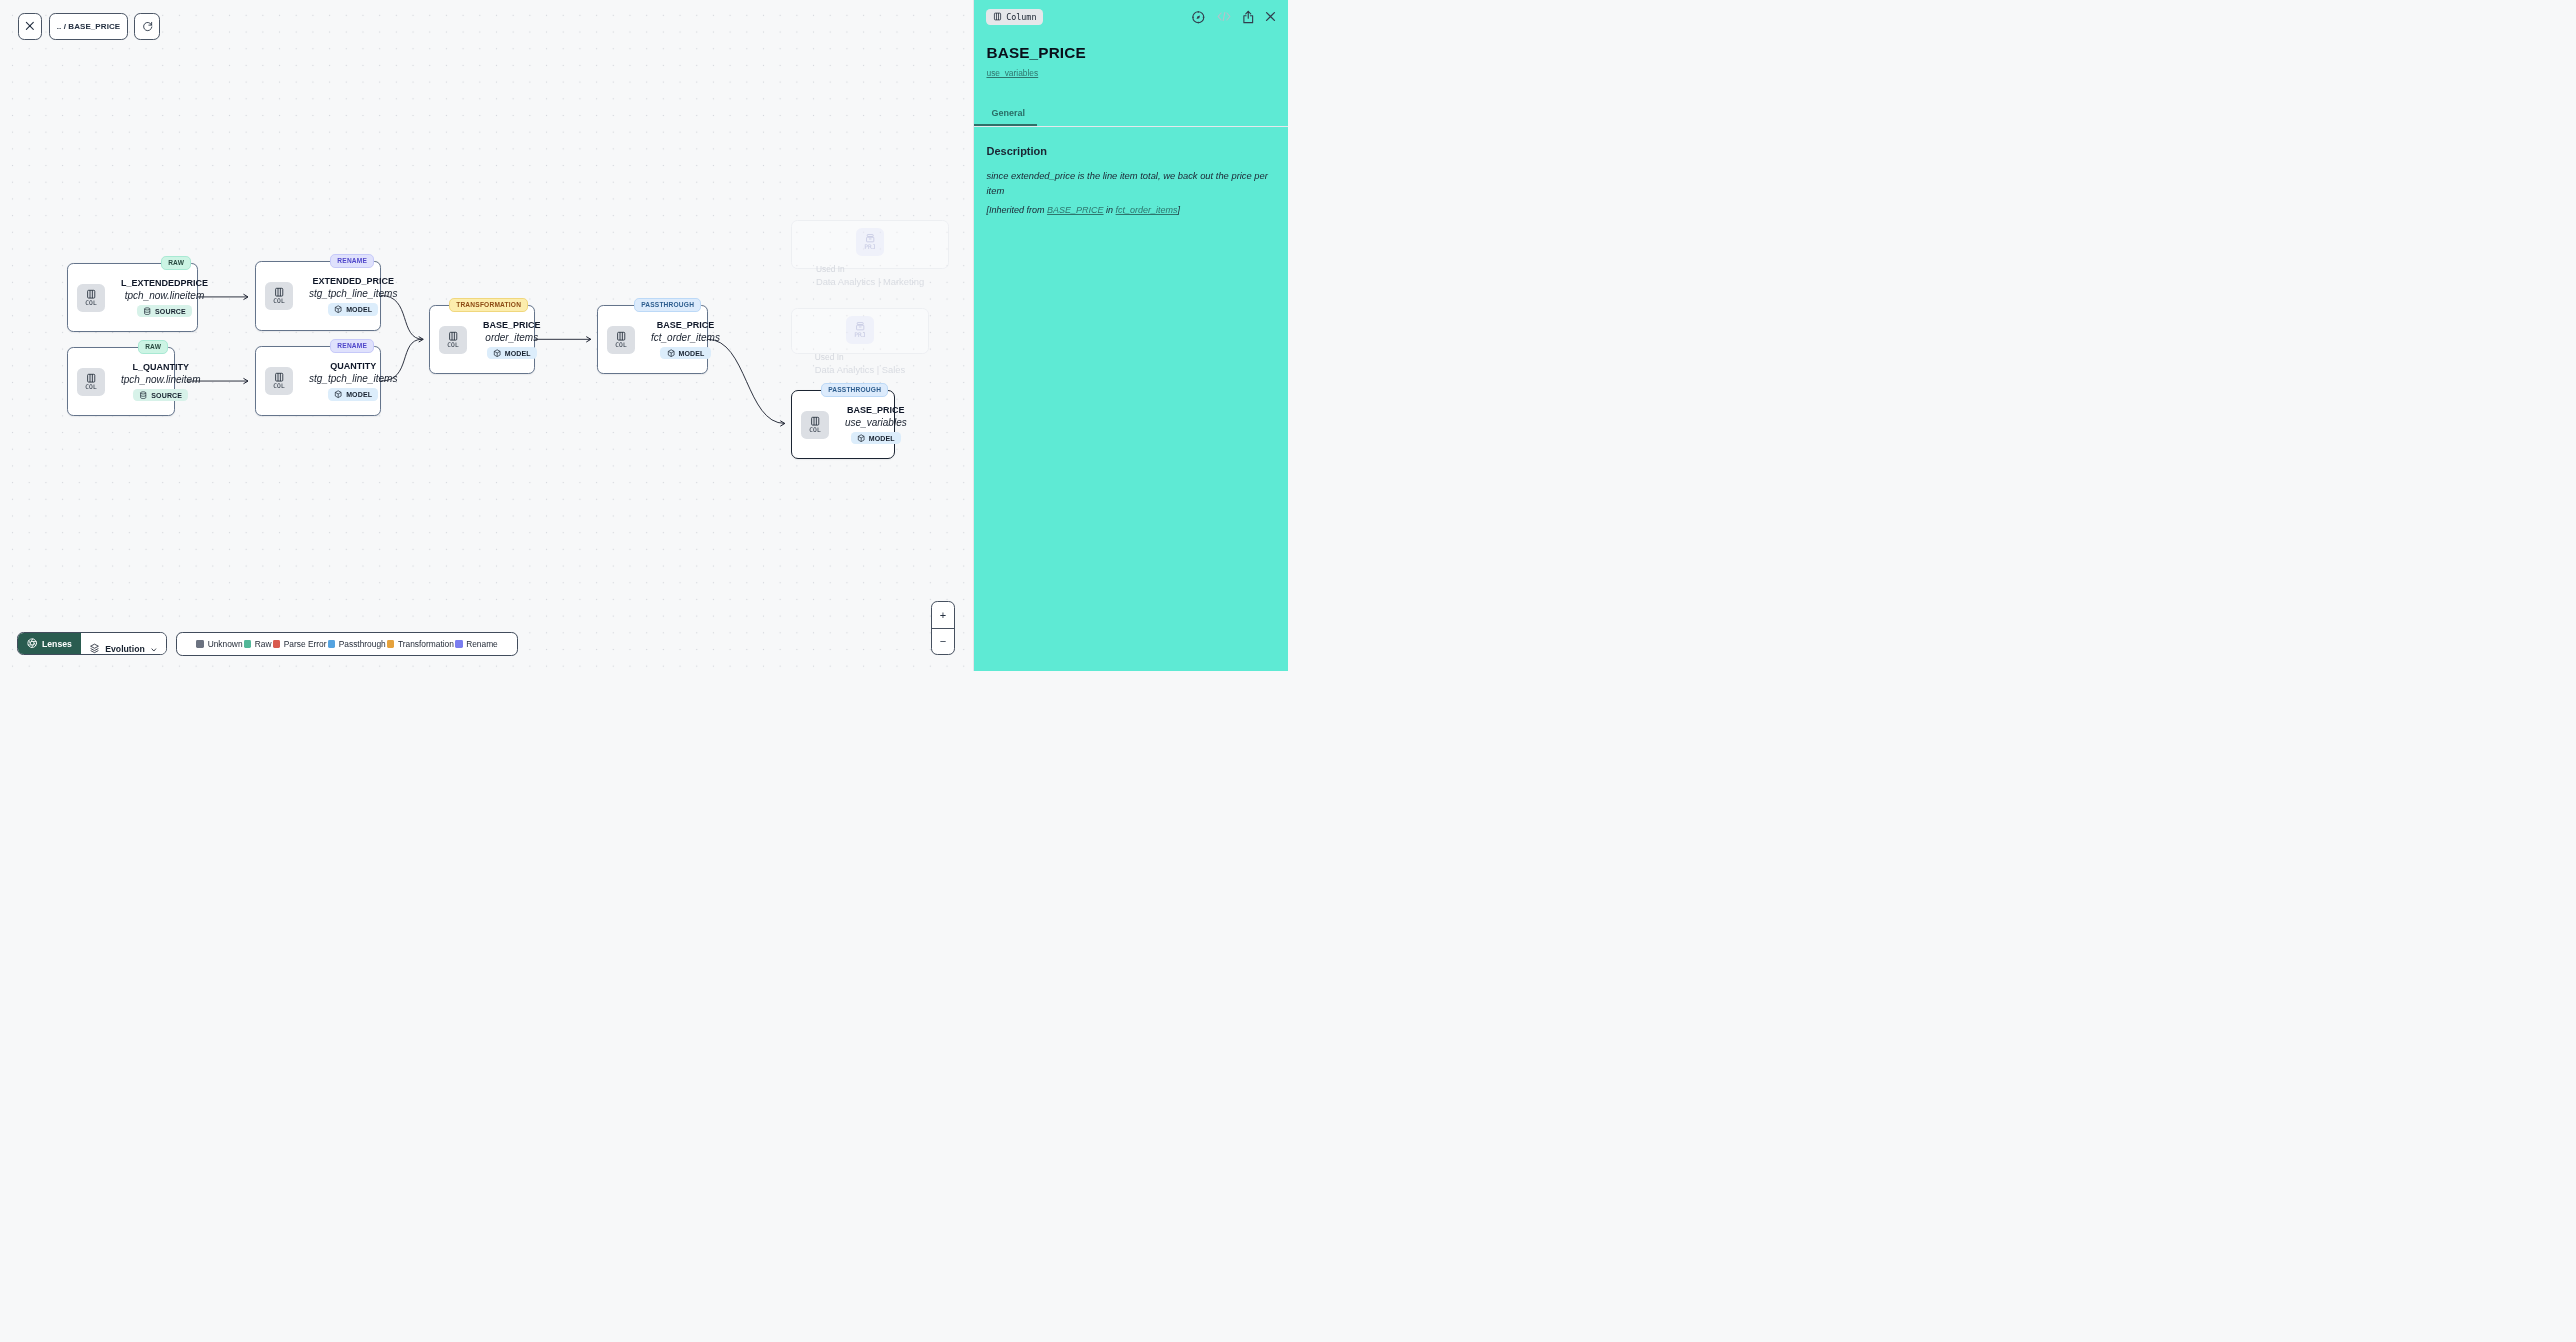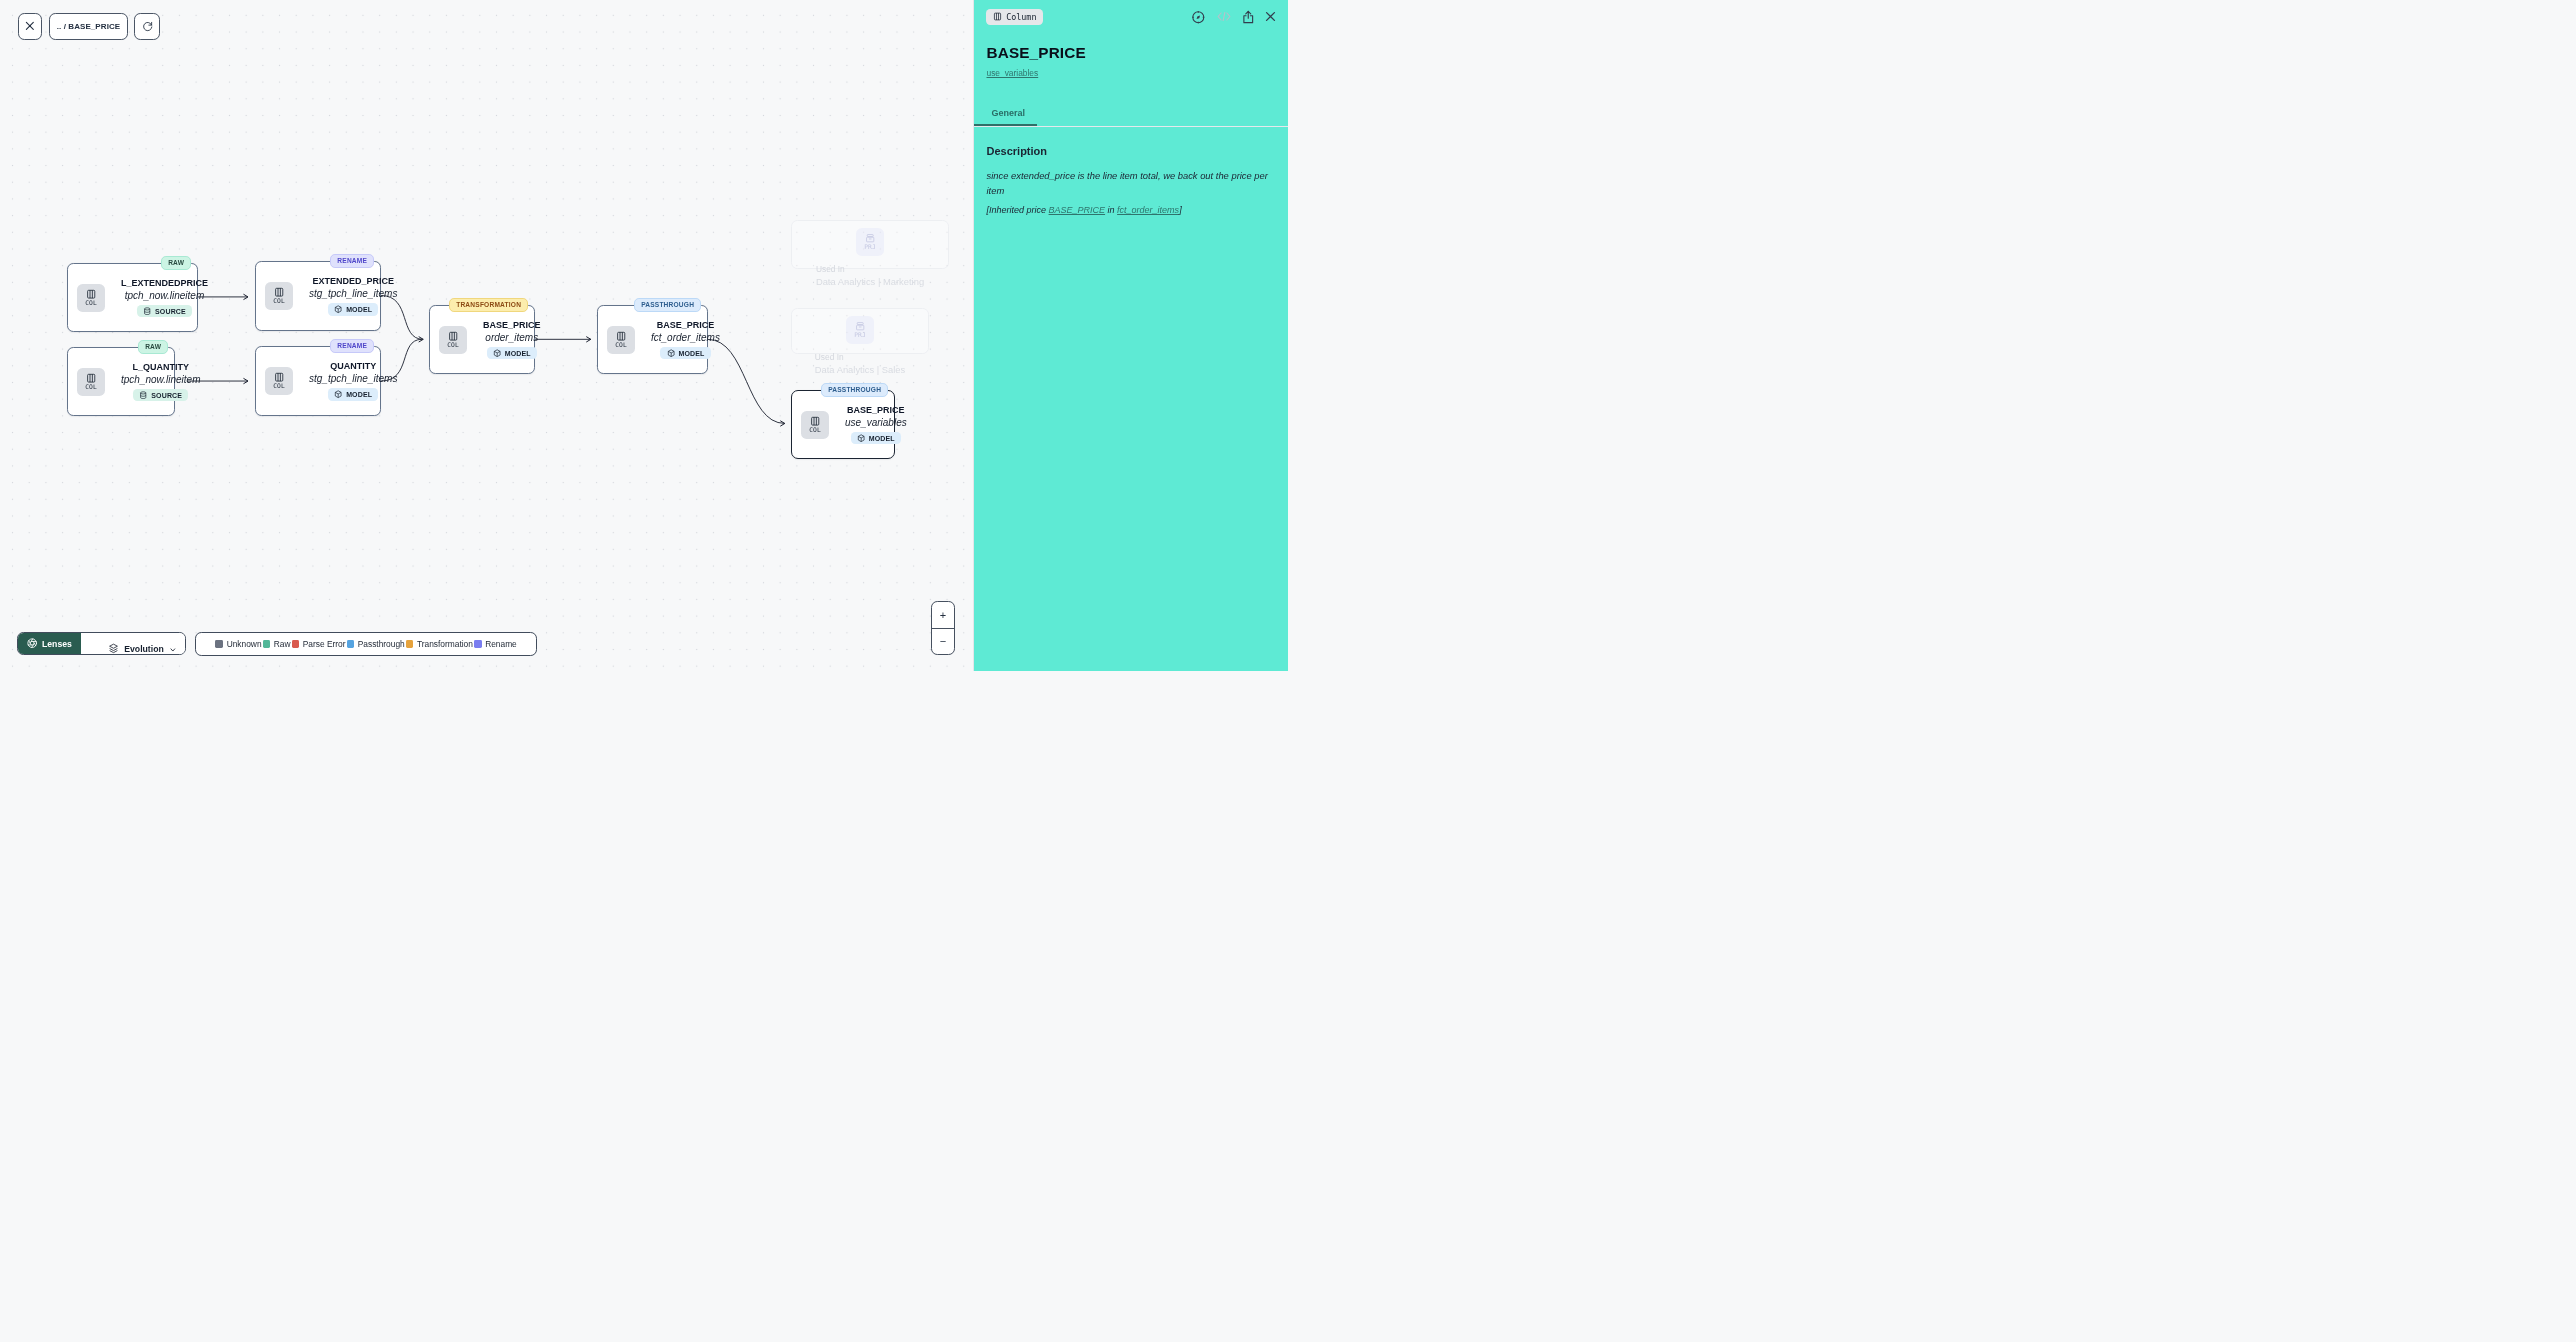--- a/index.html
+++ b/index.html
@@ -52,21 +52,21 @@
   .prj-chip { width:28px; height:28px; flex:0 0 28px; background:#eaecfb; border-radius:5.6px;
     display:flex; flex-direction:column; align-items:center; justify-content:center; gap:0.7px; color:#9aa0cf; }
   .prj-chip .kind { font-family:"DejaVu Sans Mono", monospace; font-size:6.3px; line-height:1; }
   .ghost-main { display:flex; flex-direction:column; gap:2.1px; }
   .ghost-label { font-size:8.4px; color:#b6bbc6; }
   .ghost-name  { font-size:9.4px; color:#c0c5cf; }
 
   
   .bottom-bar { position:absolute; left:16.7px; top:632px; display:flex; gap:9.7px; }
   .lens-group { display:flex; height:23px; border:1px solid #414c5c; border-radius:6.3px;
-    overflow:hidden; background:#fff;gap:19px; }
+    overflow:hidden; background:#fff; }
   .seg-lenses { display:flex; align-items:center; gap:4.9px; padding:0 9px; background:#2a5c50;
     color:#fff; font-size:8.7px; font-weight:600; cursor:pointer; }
   .seg-mode { display:flex; align-items:flex-end; gap:4.9px; padding:0 8.4px; background:#fff;
     color:#16202e; font-size:8.7px; font-weight:600; cursor:pointer; }
   .legend-box { display:flex; align-items:center; gap:1px; height:24px; padding:0 19px;
     background:#fff; border:1px solid #414c5c; border-radius:6.3px; }
   .legend-item { display:flex; align-items:center; gap:3.5px; }
   .legend-swatch { width:7.7px; height:7.7px; border-radius:1.4px; background:#999; }
   .legend-label { font-size:8.4px; font-weight:500; color:#1e2633; white-space:nowrap; }
 
@@ -431,15 +431,15 @@
 
   <div class="panel-title">BASE_PRICE</div>
   <a class="panel-link">use_variables</a>
 
   <div class="tabs">
     <span class="tab">General</span>
   </div>
 
   <div class="desc-label">Description</div>
   <div class="desc-text">since extended_price is the line item total, we back out the price per item</div>
-  <div class="inherited"><span>[Inherited price </span><a>BASE_PRICE</a><span> in </span><a>fct_order_items</a><span>]</span></div>
+  <div class="inherited"><span>[Inherited from </span><a>BASE_PRICE</a><span> in </span><a>fct_order_items</a><span>]</span></div>
 </div>
 
 
 </body></html>

